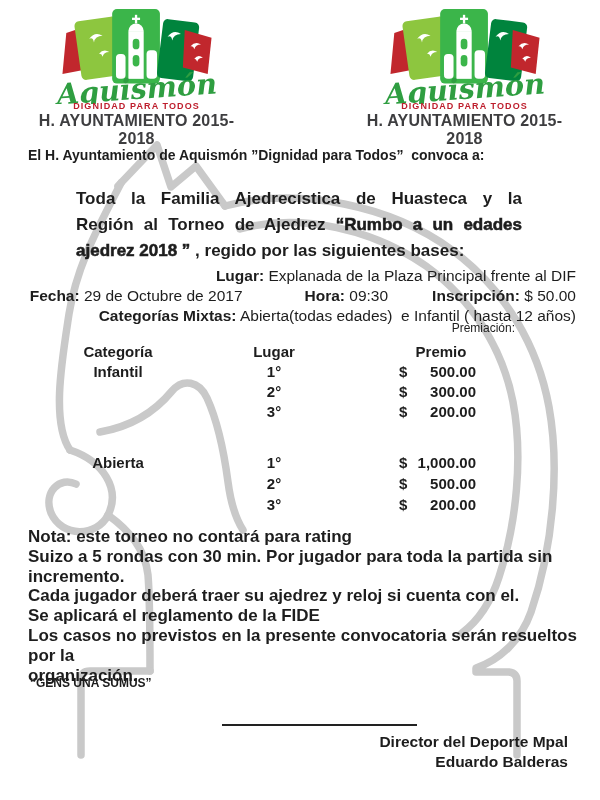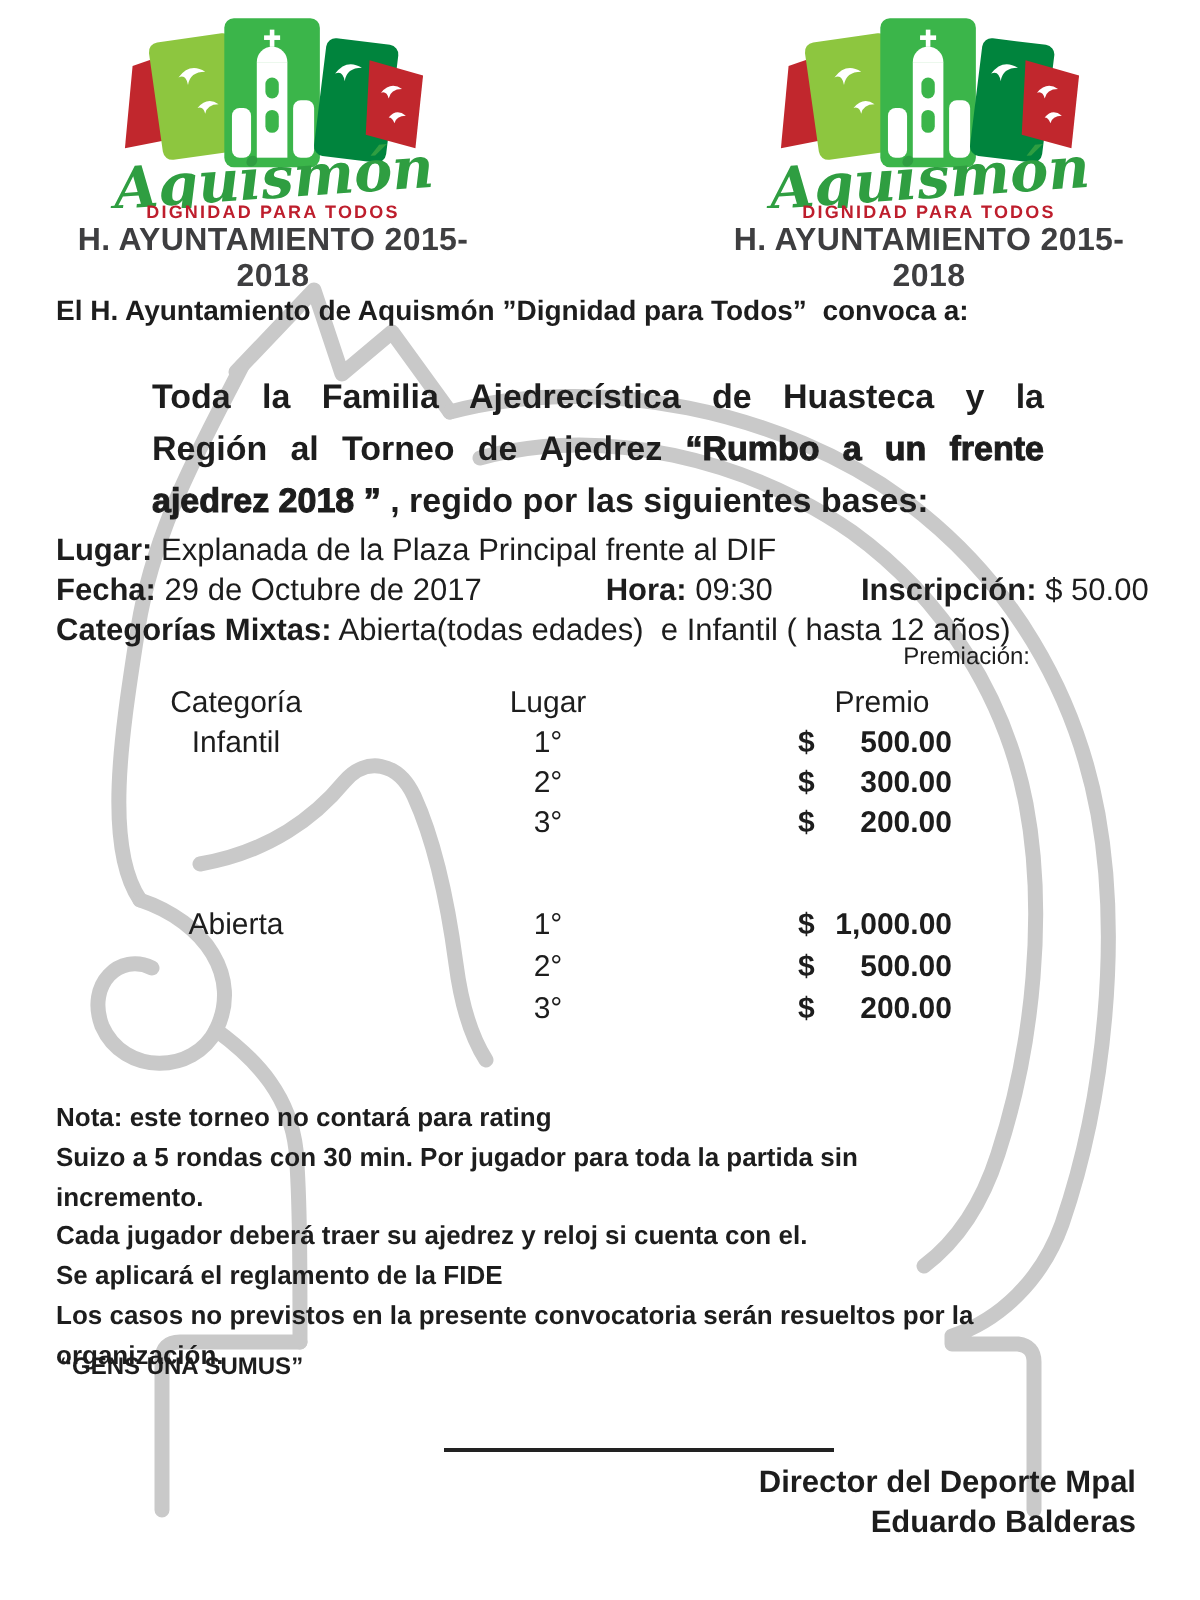--- a/index.html
+++ b/index.html
@@ -24,38 +24,38 @@
 
   .invitation { position:absolute; left:76px; top:186px; width:446px;
                 font-size:17px; font-weight:bold; line-height:26px; }
   .jline { text-align:justify; text-align-last:justify; }
   .xb { -webkit-text-stroke:0.55px currentColor; }
 
   .details { position:absolute; left:28px; top:266px; width:548px;
              font-size:15.5px; line-height:19.8px; }
   .details .lbl { font-weight:bold; }
   .details .val { font-weight:normal; white-space:pre-wrap; }
-  .drow { white-space:nowrap; }
+  .drow { white-space:nowrap;text-align:right; }
   .gap-hora { margin-left:15px;padding-left:47px; }
   .gap-insc { margin-left:44px; }
 
   .premiacion { position:absolute; left:28px; top:321px; width:487px;
                 text-align:right; font-size:12px; font-weight:normal; }
 
   
-  .pcell { position:absolute; font-size:15px; font-weight:normal; text-align:center; }
+  .pcell { position:absolute; font-size:15px; font-weight:bold; text-align:center; }
   .c1 { left:43px;  width:150px; }
   .c2 { left:234px; width:80px; }
   .c3 { left:400px; width:82px; }
   .prize { position:absolute; left:399px; width:77px; display:flex;
            justify-content:space-between; font-size:15px; font-weight:bold; }
 
   
   .notes { position:absolute; left:28px; top:527px; width:560px;
-           font-size:13px; font-weight:bold; line-height:19.8px;margin-top:22px; }
+           font-size:17px; font-weight:bold; line-height:19.8px; }
 
   
   .motto { position:absolute; left:30px; top:676px; width:560px;
            font-size:12px; font-weight:bold; }
   .sig-line { position:absolute; left:222px; top:724px; width:195px;
               border-top:2px solid #222222; }
   .sig-title, .sig-name { position:absolute; left:68px; width:500px;
               text-align:right; font-size:15.5px; font-weight:bold; }
   .sig-title { top:733px; }
   .sig-name  { top:753px; }
@@ -131,21 +131,21 @@
       <text x="90" y="99" text-anchor="middle" font-family="DejaVu Serif, serif" font-style="italic" font-weight="bold" font-size="30" fill="#2f9e41" transform="rotate(-4 90 92)">Aquismón</text>
     </svg>
     <div class="logo-tagline">DIGNIDAD PARA TODOS</div>
     <div class="logo-admin">H. AYUNTAMIENTO 2015-2018</div>
   </div>
 
   <div class="intro">El H. Ayuntamiento de Aquismón ”Dignidad para Todos”  convoca a:</div>
 
   <div class="invitation">
     <div class="jline">Toda la Familia Ajedrecística de Huasteca y la</div>
-    <div class="jline"><span>Región al Torneo de Ajedrez </span> <span class="xb">“Rumbo a un frente</span></div>
+    <div class="jline"><span>Región al Torneo de Ajedrez </span> <span class="xb">“Rumbo a un edades</span></div>
     <div><span class="xb">ajedrez 2018 ”</span><span> , regido por las siguientes bases:</span></div>
   </div>
 
   <div class="details">
     <div class="drow"><span class="lbl">Lugar:</span><span class="val"> Explanada de la Plaza Principal frente al DIF</span></div>
     <div class="drow"><span class="lbl">Fecha:</span><span class="val"> 29 de Octubre de 2017</span><span class="lbl gap-hora">Hora:</span><span class="val"> 09:30</span><span class="lbl gap-insc">Inscripción:</span><span class="val"> $ 50.00</span></div>
     <div class="drow"><span class="lbl">Categorías Mixtas:</span><span class="val"> Abierta(todas edades)  e Infantil ( hasta 12 años)</span></div>
   </div>
 
   <div class="premiacion">Premiación:</div>

